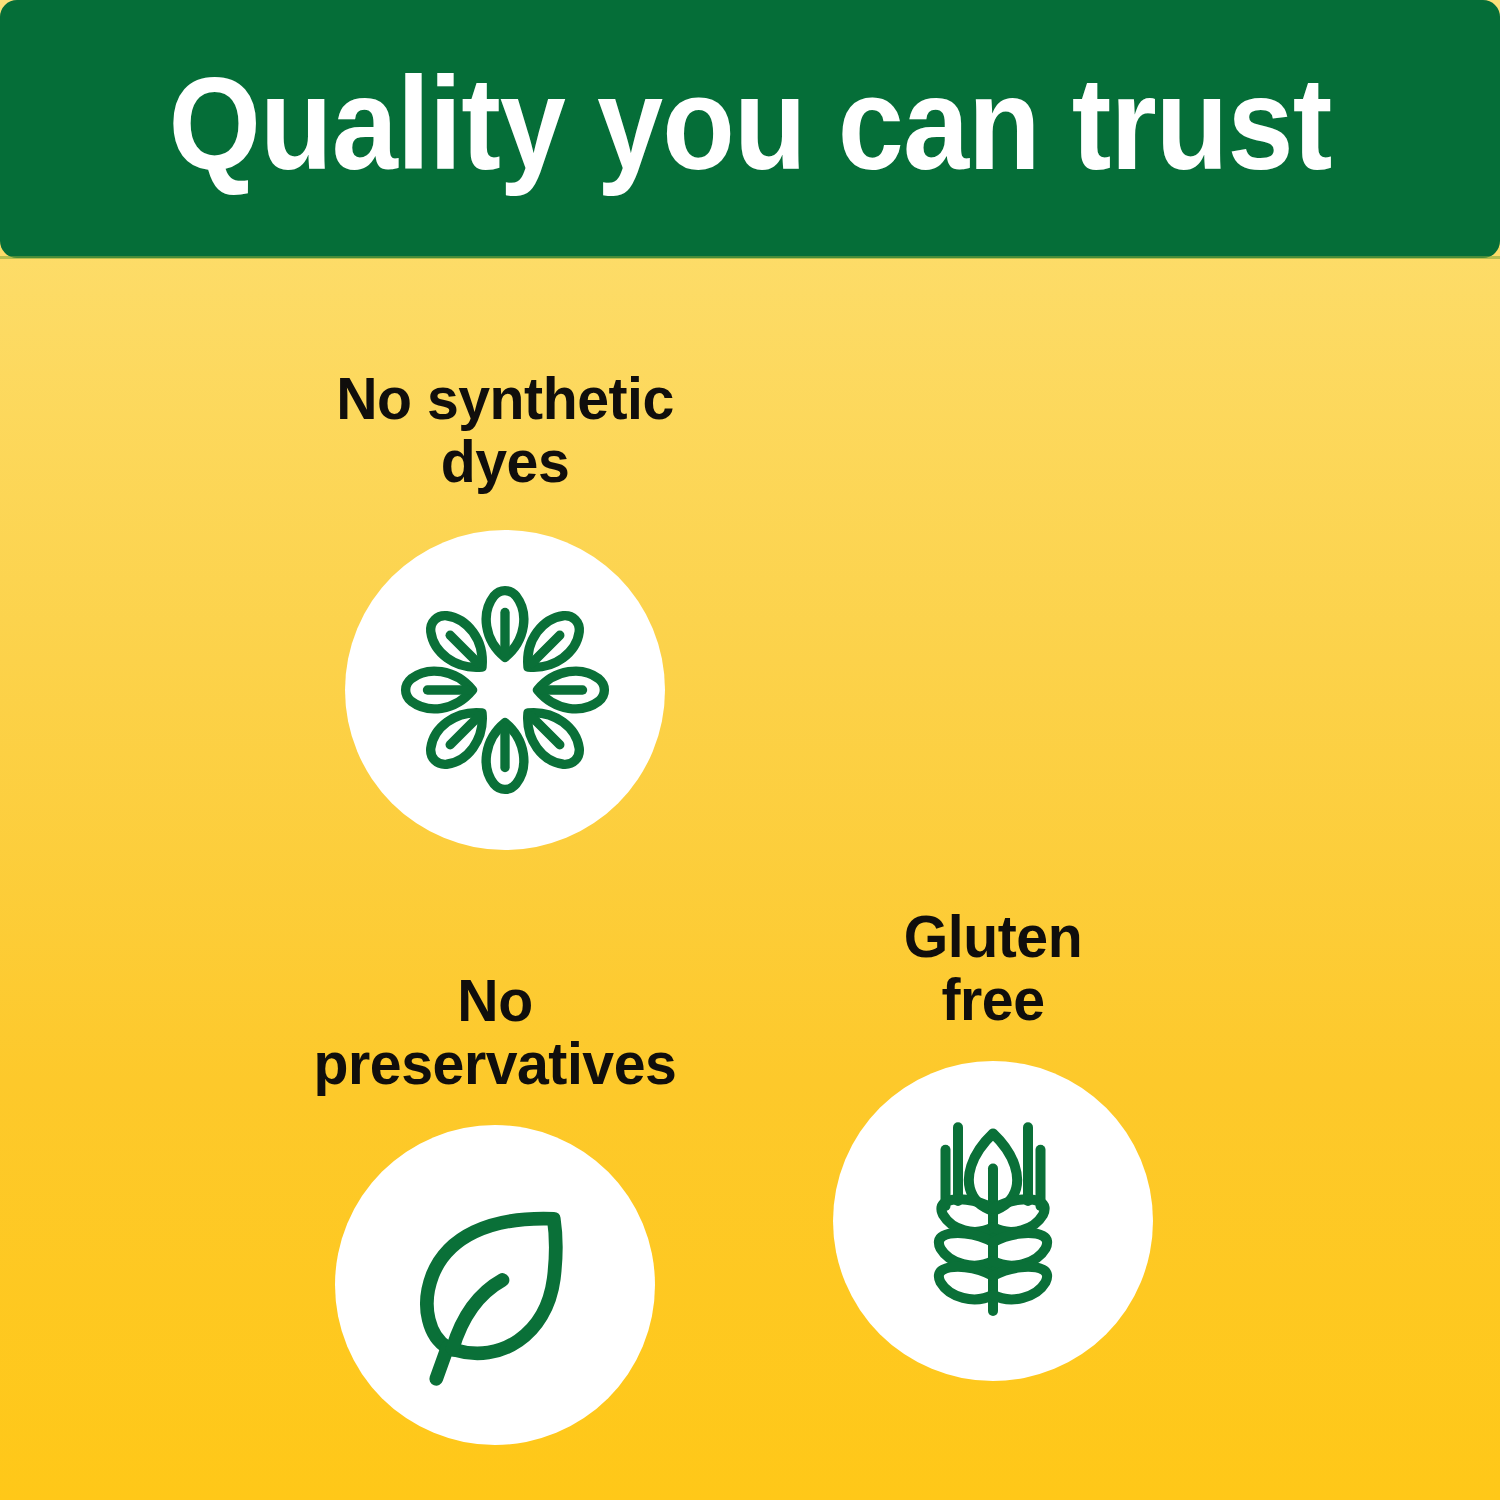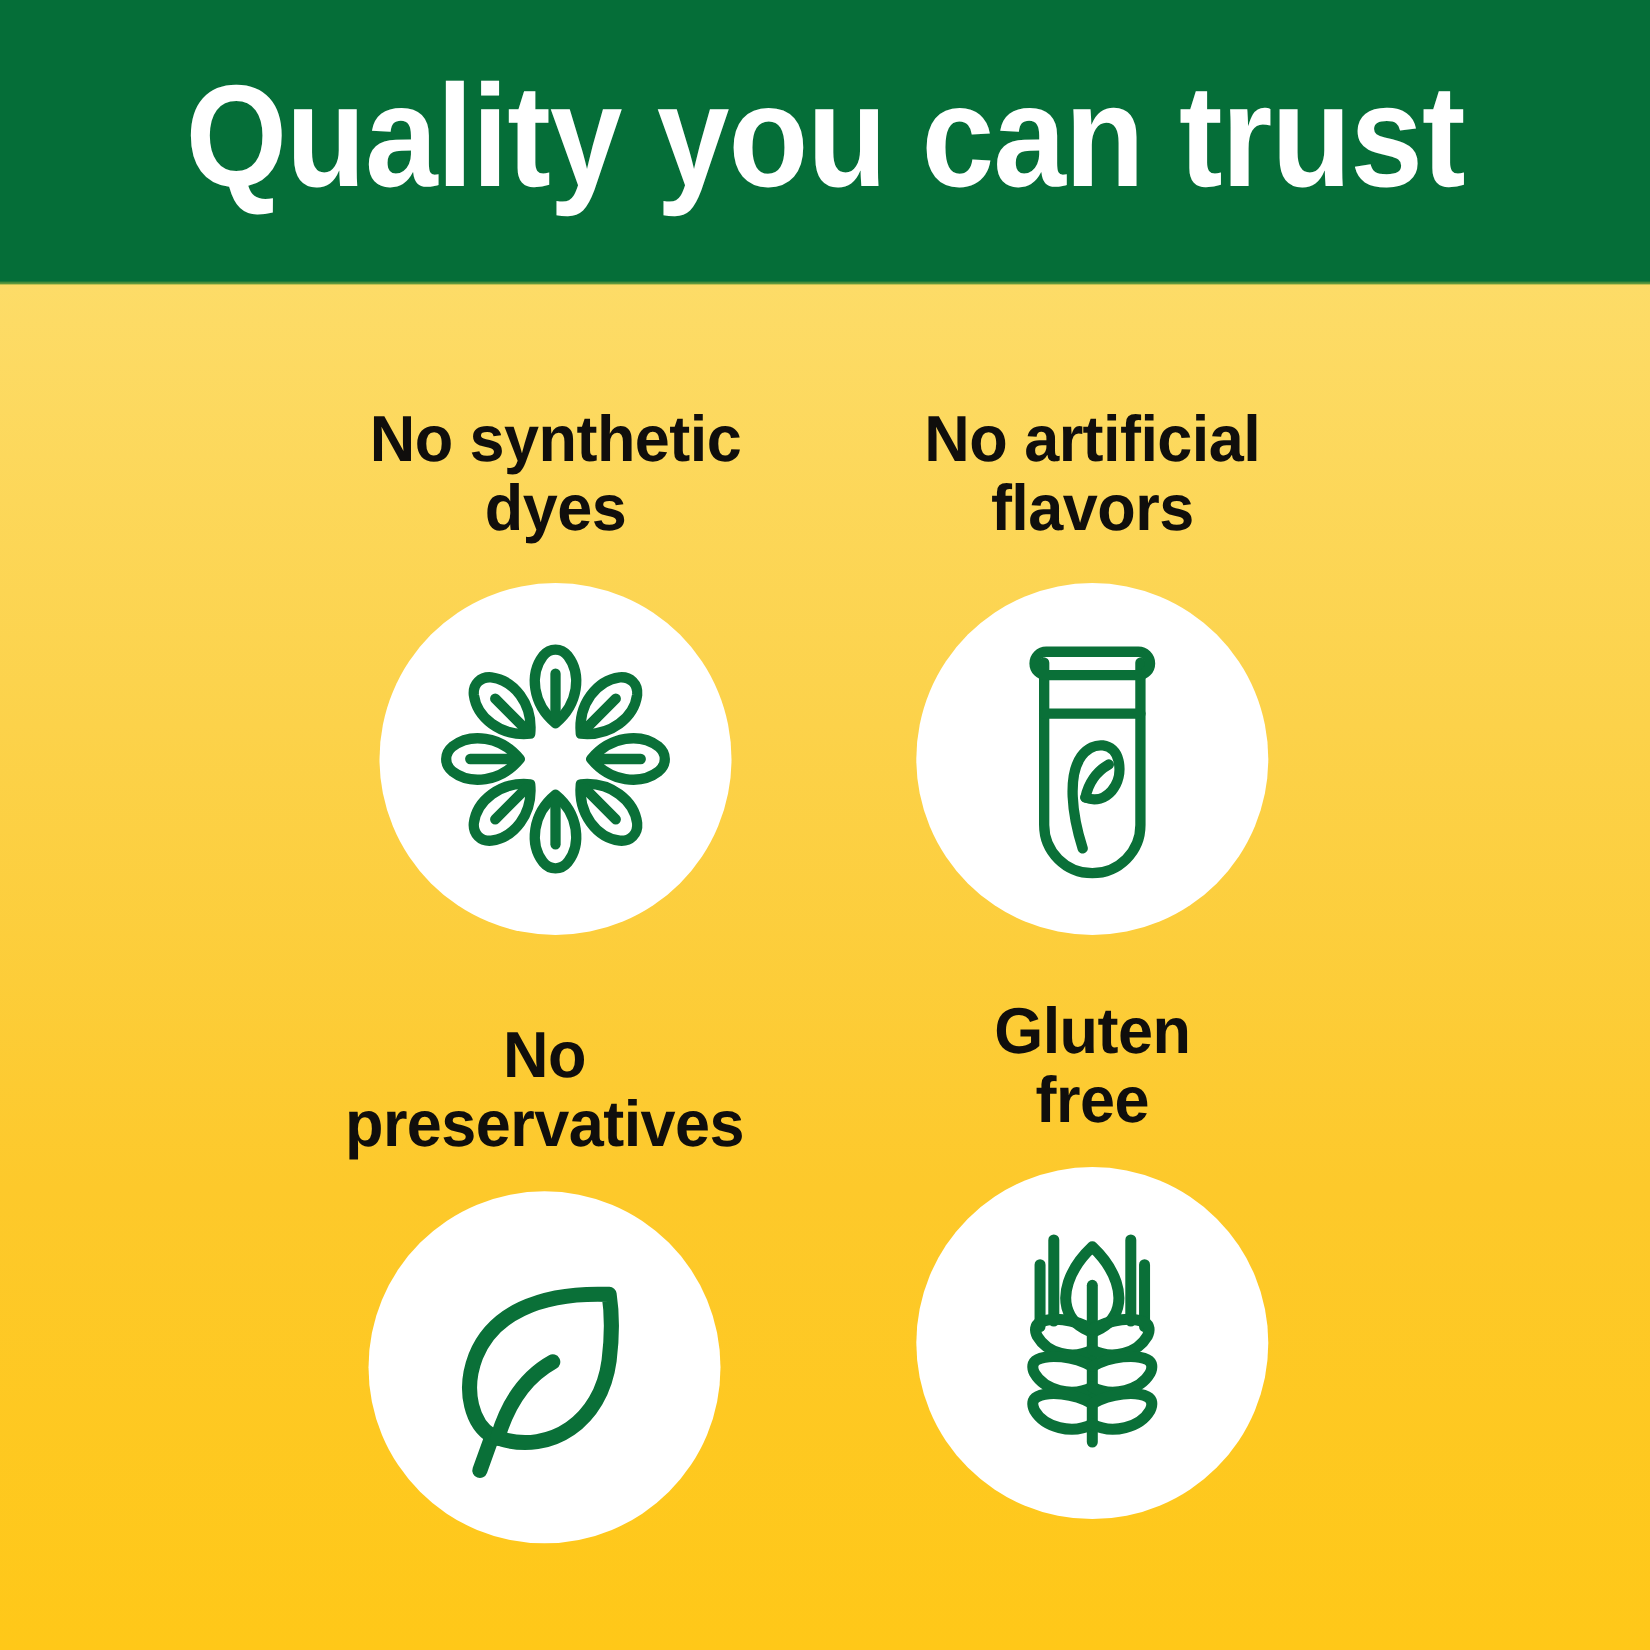--- a/index.html
+++ b/index.html
@@ -12,21 +12,21 @@
     position:relative;
     width:1500px; height:1500px;
     background:linear-gradient(180deg,#FDE07A 0%,#FDDD6B 14%,#FCD24A 44%,#FDC92B 72%,#FFC818 100%);
   }
 
   
   #header-banner {
     position:absolute; left:0; top:0;
     width:1500px; height:258px;
     background:#056E38;
-    display:flex; align-items:center; justify-content:center;
+    display:flex; align-items:center; justify-content:center;border-radius:17px;
   }
   #header-title {
     color:#FFFFFF;
     font-size:132px;
     font-weight:bold;
     line-height:1;
     letter-spacing:-1px;
     transform:scaleX(0.90);
     transform-origin:center center;
     white-space:nowrap;
@@ -66,21 +66,21 @@
     background:#FFFFFF;
     left:50%;
     margin-left:-160px;
     display:flex; align-items:center; justify-content:center;
   }
   .badge svg { display:block; }
 
   
   #feature-dyes          { left:205px;  top:110px;  }
   #feature-flavors       { left:693px;  top:110px;  }
-  #feature-preservatives { left:195px;  top:670px;  }
+  #feature-preservatives { left:195px;  top:712px;  }
   #feature-gluten        { left:693px;  top:648px;  }
 
   #feature-dyes .badge,
   #feature-flavors .badge,
   #feature-preservatives .badge,
   #feature-gluten .badge { top:162px; }
 
   #feature-preservatives .badge,
   #feature-gluten .badge { top:155px; }
 </style>
@@ -135,41 +135,20 @@
             </g>
             <g transform="translate(100,100) rotate(315)">
               <path d="M0,-26 C-17,-40 -19,-62 -9,-75 C-4,-81 4,-81 9,-75 C19,-62 17,-40 0,-26 Z"></path>
               <path d="M0,-30 L0,-62"></path>
             </g>
           </g>
         </svg>
       </div>
     </div>
 
-    <div class="feature" id="feature-flavors">
-      <div class="feature-label">
-        <div>No artificial</div>
-        <div>flavors</div>
-      </div>
-      <div class="badge">
-        <svg width="250" height="250" viewBox="0 0 200 200">
-          <g fill="none" stroke="#0A7038" stroke-width="7.5" stroke-linecap="round" stroke-linejoin="round">
-
-            <path d="M65,30 L65,148 A35,35 0 0 0 135,148 L135,30"></path>
-
-            <rect x="58" y="22" width="84" height="17" rx="8.5"></rect>
-
-            <path d="M65,67 L135,67"></path>
-
-            <path d="M93,165 C85,140 82,112 92,98 C101,86 116,88 119,101 C123,118 110,134 95,128"></path>
-            <path d="M95,128 C97,118 103,109 112,104"></path>
-          </g>
-        </svg>
-      </div>
-    </div>
 
     <div class="feature" id="feature-preservatives">
       <div class="feature-label">
         <div>No</div>
         <div>preservatives</div>
       </div>
       <div class="badge">
         <svg width="250" height="250" viewBox="0 0 200 200">
           <g fill="none" stroke="#0A7038" stroke-width="11" stroke-linecap="round" stroke-linejoin="round">
 

